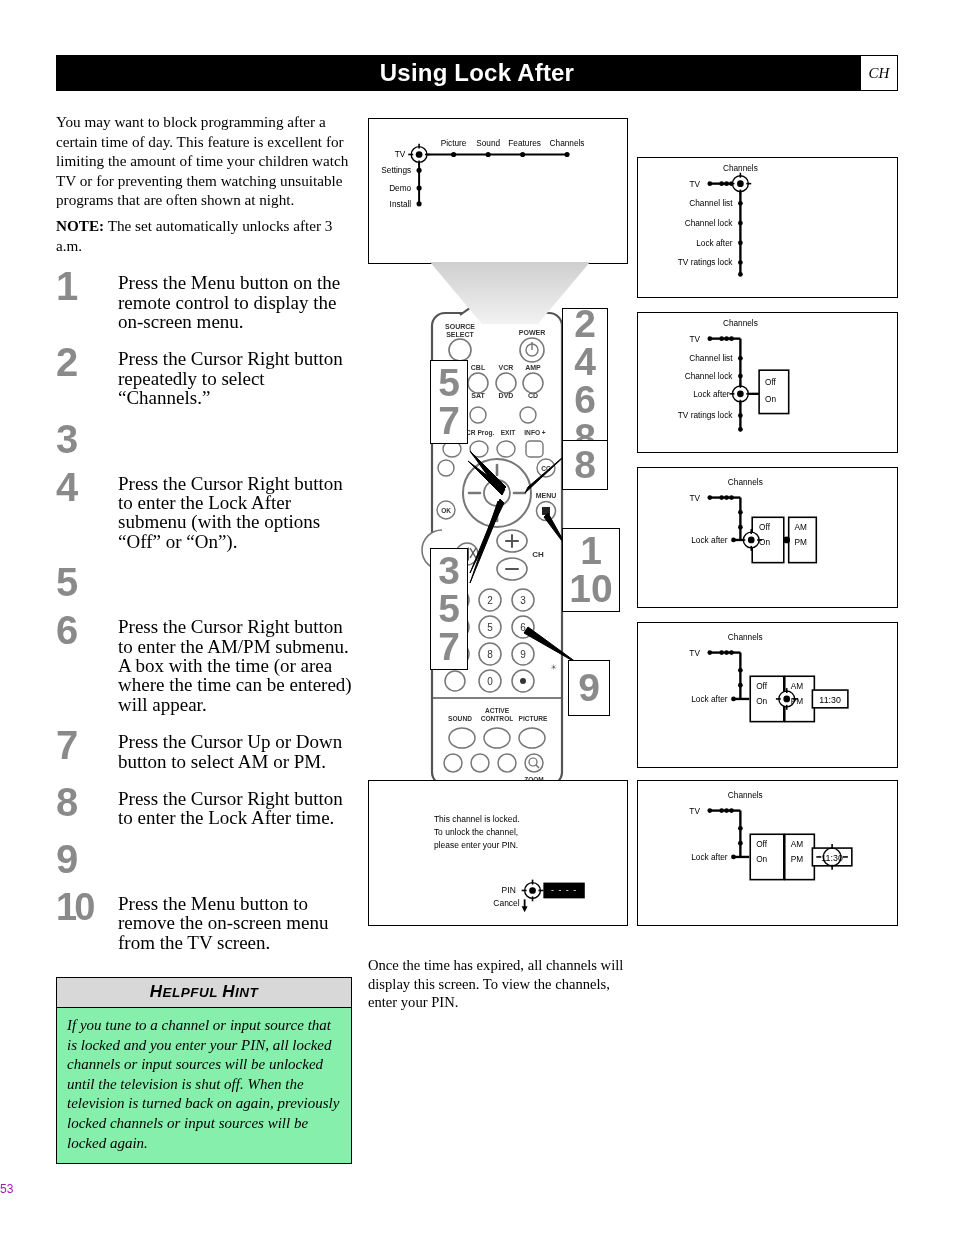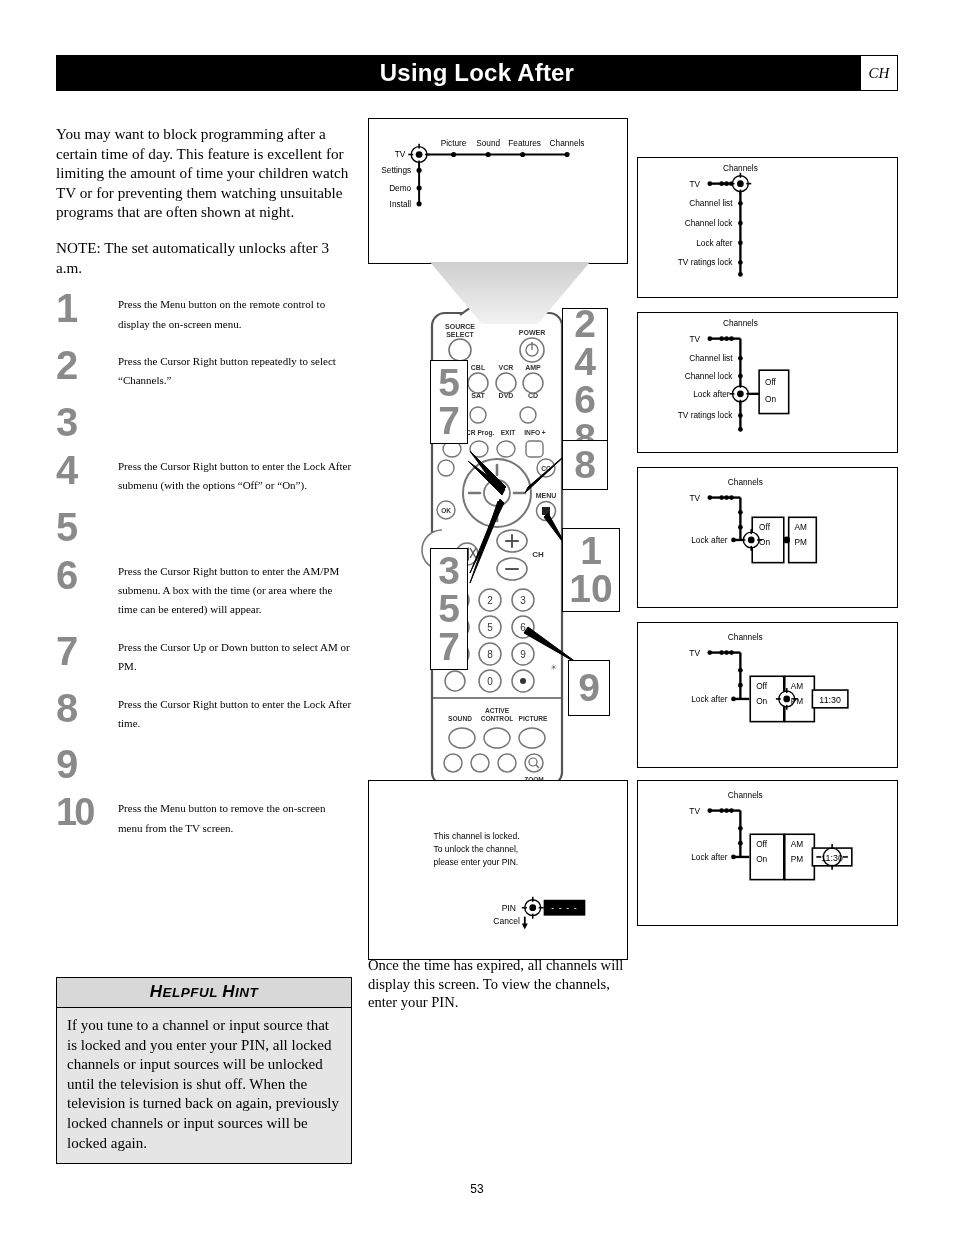--- a/index.html
+++ b/index.html
@@ -27,51 +27,51 @@
   #chapter-box {
     position: absolute; left: 860px; top: 55px; width: 38px; height: 36px;
     background:#fff; border: 1.2px solid #000;
     display:flex; align-items:center; justify-content:center;
     font-style: italic; font-size: 15px;
     font-family: "Liberation Serif", serif;
   }
 
   
   #left-col { position:absolute; left:56px; top:108px; width: 296px; }
-  .intro-p { font-size: 15.2px; line-height: 19.6px; margin: 16px 0 6px 0; text-align: left; }
-  .intro-p b { font-weight: normal; }
+  .intro-p { font-size: 15.2px; line-height: 19.6px; margin: 4px 0 6px 0; text-align: left; }
+  .intro-p b { font-weight: bold; }
 
   #steps { margin-top: 14px; }
   .step { position: relative; display: flex; align-items: flex-start; margin-bottom: 14px; }
   .step-num {
     color: #8a8a8a;
     font-family: "Liberation Sans", "DejaVu Sans", sans-serif;
     font-weight: bold;
     font-size: 40px; line-height: 34px;
     width: 62px; flex: 0 0 62px;
     text-align: left;
     letter-spacing: -2px;
   }
   .step-num.wide { font-size: 38px; letter-spacing: -3px; }
-  .step-text { font-size: 11px; line-height: 19.4px; padding-top: 4px; flex: 1 1 auto; }
+  .step-text { font-size: 19px; line-height: 19.4px; padding-top: 4px; flex: 1 1 auto; }
 
   
   #hint-box {
     position:absolute; left:56px; top:977px; width: 296px;
-    border: 1.3px solid #000; background:#e5e5e5;
+    border: 1.3px solid #000; background:#86efac;
   }
   #hint-head {
     background:#d8d8d8; border-bottom: 1.3px solid #000;
     text-align:center; padding: 4px 0 5px 0;
     font-family: "Liberation Sans", "DejaVu Sans", sans-serif;
     font-style: italic; font-weight: bold; font-size: 17px;
     letter-spacing: .5px;
   }
   #hint-head .small { font-size: 13.5px; }
-  #hint-body { padding: 8px 10px 10px 10px; font-size: 15px; line-height: 19.6px; }
+  #hint-body { padding: 8px 10px 10px 10px; font-size: 15px; line-height: 19.6px; font-style: italic; }
 
   
   .screen {
     position: absolute; background:#fff; border: 1.4px solid #000;
   }
   .menu-svg { display:block; width:100%; height:100%; }
 
   
   #locked-caption {
     position:absolute; left:368px; top:956px; width: 262px;
@@ -96,22 +96,22 @@
 
   #callout-2468 { left: 562px; top: 308px; width: 46px; height: 146px; font-size: 39px; }
   #callout-57   { left: 430px; top: 360px; width: 38px; height: 84px;  font-size: 39px; }
   #callout-8    { left: 562px; top: 440px; width: 46px; height: 50px;  font-size: 39px; }
   #callout-110  { left: 562px; top: 528px; width: 58px; height: 84px;  font-size: 39px; }
   #callout-357  { left: 430px; top: 548px; width: 38px; height: 122px; font-size: 39px; }
   #callout-9    { left: 568px; top: 660px; width: 42px; height: 56px;  font-size: 39px; }
 
   
   #page-number {
-    position:absolute; left:0; top:1182px; width:954px; text-align:center;
-    font-family:"Liberation Sans","DejaVu Sans",sans-serif; font-size: 12px; color:#000000;
+    position:absolute; left:0; top:1182px; width:954px; 
+    font-family:"Liberation Sans","DejaVu Sans",sans-serif; font-size: 12px; color:#a21caf;
   }
 </style>
 </head>
 <body>
 
 <div id="header-bar">
   <div id="header-title">Using Lock After</div>
 </div>
 <div id="chapter-box">CH</div>
 
@@ -594,21 +594,21 @@
       <text x="90" y="80" text-anchor="end">Lock after</text>
       <text x="119" y="67">Off</text>
       <text x="119" y="82">On</text>
       <text x="154" y="67">AM</text>
       <text x="154" y="82">PM</text>
       <text x="196" y="81" text-anchor="middle" font-size="9">11:30</text>
     </g>
   </svg>
 </div>
 
-<div class="screen" id="screen-locked" style="left:368px; top:780px; width:260px; height:180px;">
+<div class="screen" id="screen-locked" style="left:368px; top:780px; width:260px; height:146px;">
   <svg class="menu-svg" viewBox="0 0 260 146">
     <g font-family="Liberation Sans, DejaVu Sans, sans-serif" font-size="8.6" fill="#000">
       <text x="65" y="42">This channel is locked.</text>
       <text x="65" y="55">To unlock the channel,</text>
       <text x="65" y="68">please enter your PIN.</text>
       <text x="148" y="114" text-anchor="end">PIN</text>
       <text x="152" y="127" text-anchor="end">Cancel</text>
     </g>
     <g>
       <circle cx="165" cy="111" r="8" fill="#fff" stroke="#000" stroke-width="1.4"></circle>

